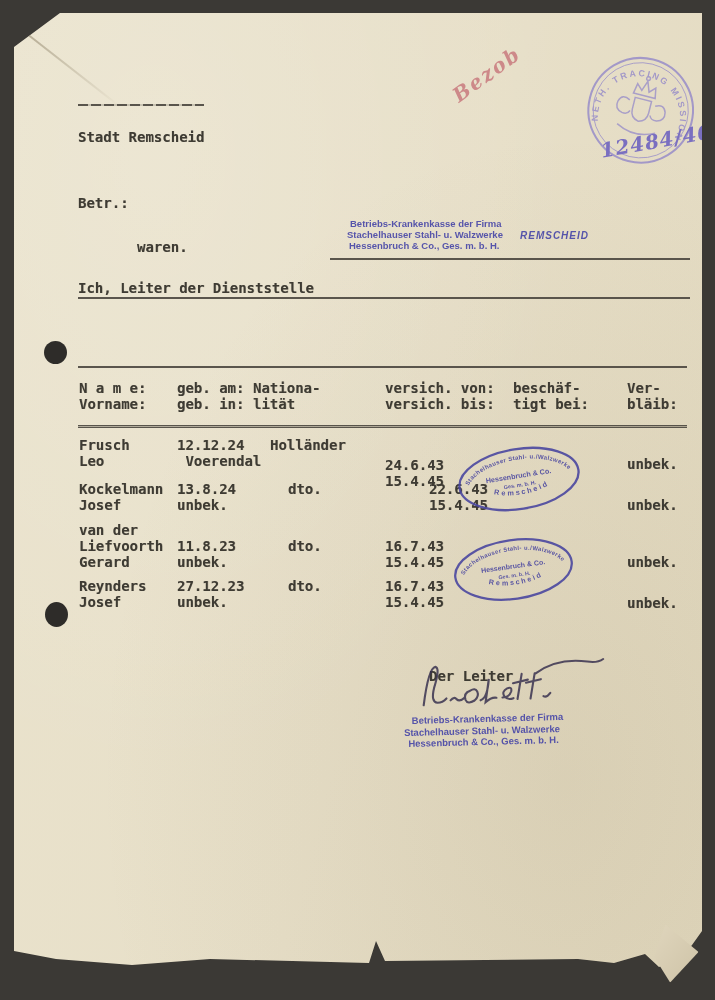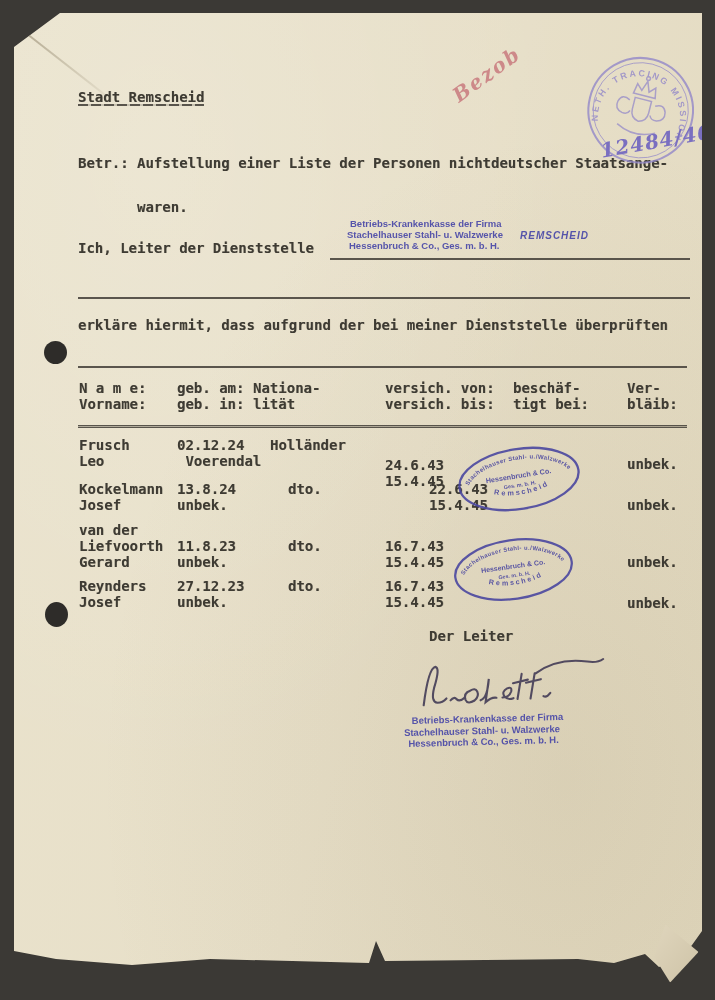--- a/index.html
+++ b/index.html
@@ -23,21 +23,21 @@
   .crease{position:absolute;left:16px;top:22px;width:115px;height:2px;
     background:linear-gradient(90deg,rgba(90,75,45,.35),rgba(90,75,45,0));
     transform:rotate(38deg);transform-origin:left top;}
   .flap{position:absolute;left:655px;top:928px;width:42px;height:55px;
     background:linear-gradient(115deg,#ded4bb,#cfc4a8);
     clip-path:polygon(8% 0, 100% 34%, 52% 100%, 0 62%);
     transform:rotate(14deg);}
   .hole{position:absolute;width:23px;height:23px;border-radius:50%;background:#2e2c29;}
   
   .typed{position:absolute;color:#3e3b33;font-weight:700;font-size:14px;line-height:22px;
-    white-space:pre;text-shadow:.4px .4px 0 rgba(62,59,51,.35);}
+    white-space:pre;text-shadow:.4px .4px 0 rgba(62,59,51,.35);margin-top:40px;}
   .rule{position:absolute;height:2px;background:#45413a;opacity:.88;}
   .rule.dashes{background:repeating-linear-gradient(90deg,#45413a 0 10px,rgba(69,65,58,.25) 10px 13px);}
   .rule.heavy{height:3px;background:
     linear-gradient(#45413a 40%,rgba(69,65,58,.4) 40% 60%,#45413a 60%);}
   .cell{position:absolute;color:#3e3b33;font-weight:700;font-size:14px;line-height:16px;
     white-space:pre;text-shadow:.4px .4px 0 rgba(62,59,51,.35);}
   
   .stamp-text{position:absolute;font-family:"Liberation Sans",sans-serif;font-weight:700;
     color:#4a49a8;font-size:9.5px;line-height:11.5px;white-space:pre;opacity:.92;}
   .stamp-city{position:absolute;font-family:"Liberation Sans",sans-serif;font-weight:700;
@@ -57,53 +57,51 @@
 </head>
 <body>
 
 <div class="paper">
   <div class="crease"></div>
 
   <div class="typed" style="left:64px;top:73px;">Stadt Remscheid</div>
   <div class="rule dashes" style="left:64px;top:91px;width:126px;"></div>
 
   <div class="typed" style="left:64px;top:139px;">Betr.:</div>
-  <div class="typed" style="left:123px;top:139px;">Aufstellung einer Liste der Personen nichtdeutscher Staatsange-</div>
   <div class="typed" style="left:123px;top:183px;">waren.</div>
 
   <div class="typed" style="left:64px;top:224px;">Ich, Leiter der Dienststelle</div>
   <div>
     <div class="stamp-text" style="left:336px;top:205px;">Betriebs-Krankenkasse der Firma</div>
     <div class="stamp-text" style="left:333px;top:216px;">Stachelhauser Stahl- u. Walzwerke</div>
     <div class="stamp-city" style="left:506px;top:217px;">REMSCHEID</div>
     <div class="stamp-text" style="left:335px;top:227px;">Hessenbruch &amp; Co., Ges. m. b. H.</div>
   </div>
   <div class="rule" style="left:316px;top:245px;width:360px;"></div>
   <div class="rule" style="left:64px;top:284px;width:612px;"></div>
 
-  <div class="typed" style="left:64px;top:301px;">erkläre hiermit, dass aufgrund der bei meiner Dienststelle überprüften</div>
   <div class="rule" style="left:64px;top:353px;width:609px;"></div>
 
   <div class="cell" style="left:65px;top:367px;">N a m e:
 Vorname:</div>
   <div class="cell" style="left:163px;top:367px;">geb. am:
 geb. in:</div>
   <div class="cell" style="left:239px;top:367px;">Nationa-
 lität</div>
   <div class="cell" style="left:371px;top:367px;">versich. von:
 versich. bis:</div>
   <div class="cell" style="left:499px;top:367px;">beschäf-
 tigt bei:</div>
   <div class="cell" style="left:613px;top:367px;">Ver-
 bläib:</div>
   <div class="rule heavy" style="left:64px;top:412px;width:609px;"></div>
 
   <div class="cell" style="left:65px;top:424px;">Frusch
 Leo</div>
-  <div class="cell" style="left:163px;top:424px;">02.12.24
+  <div class="cell" style="left:163px;top:424px;">12.12.24
  Voerendal</div>
   <div class="cell" style="left:256px;top:424px;">Holländer</div>
   <div class="cell" style="left:371px;top:424px;margin-top:20px;">24.6.43
 15.4.45</div>
   <div class="cell" style="left:613px;top:443px;">unbek.</div>
 
   <div class="cell" style="left:65px;top:468px;">Kockelmann
 Josef</div>
   <div class="cell" style="left:163px;top:468px;">13.8.24
 unbek.</div>

